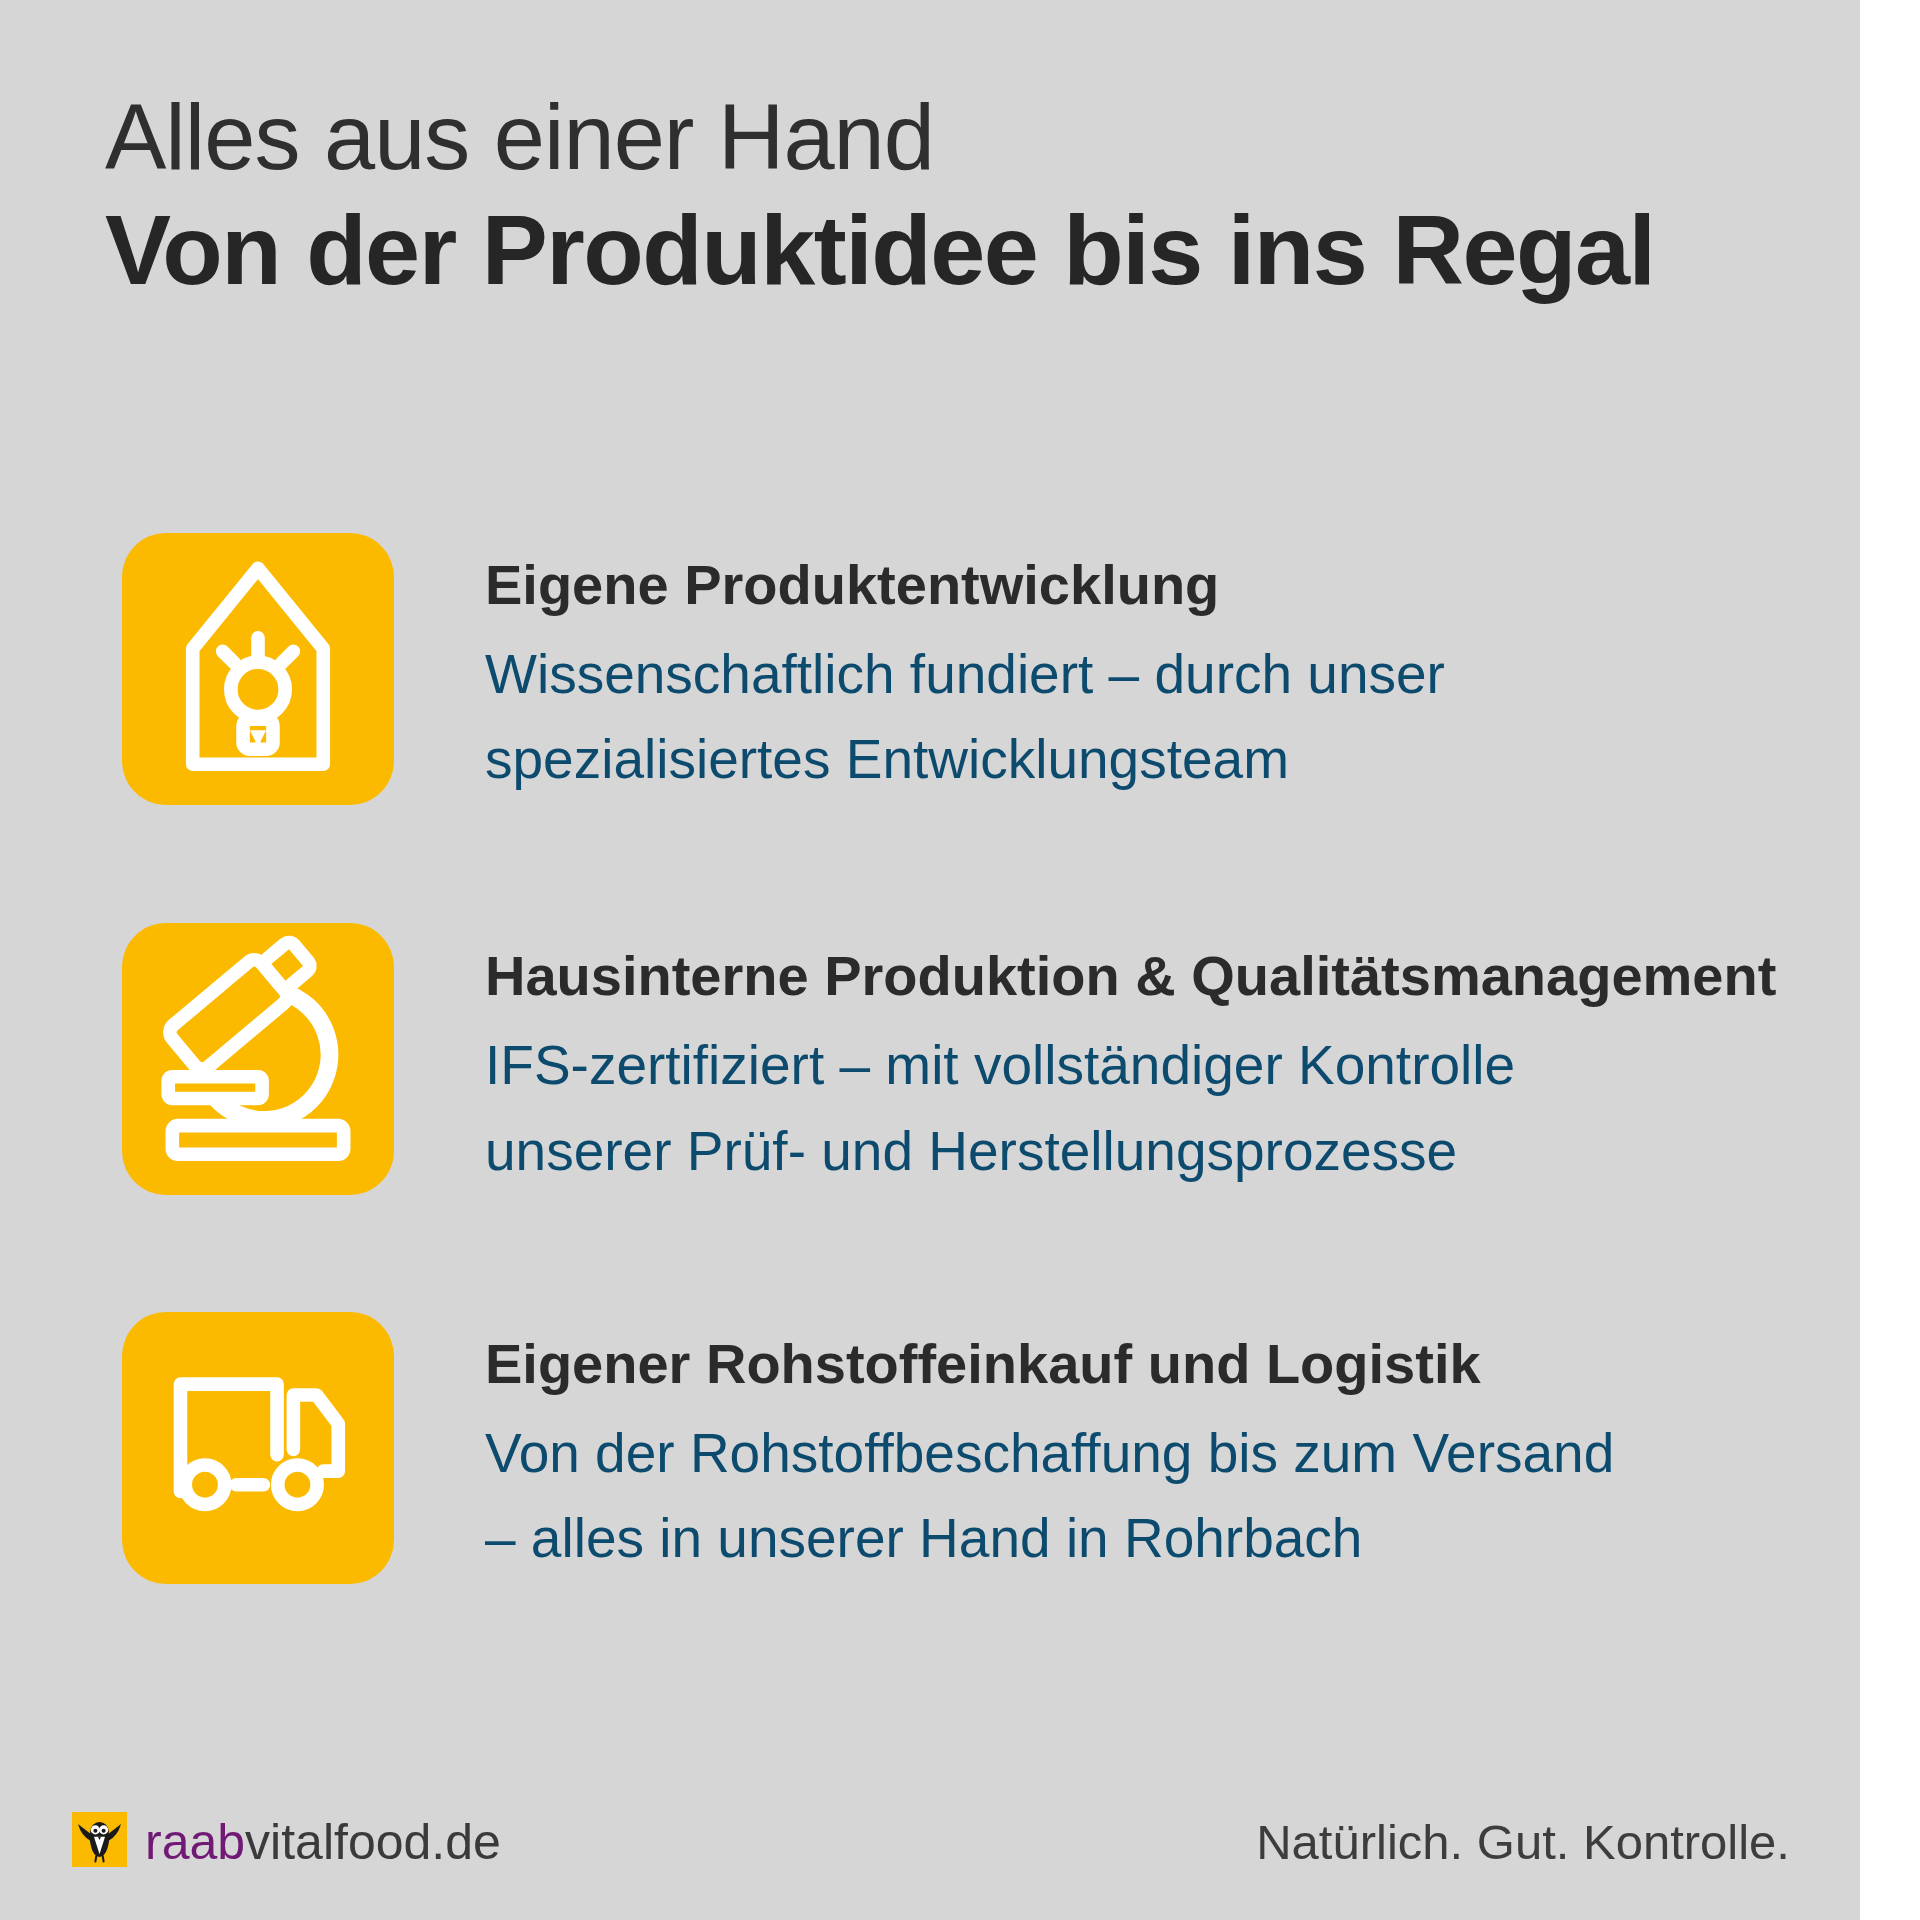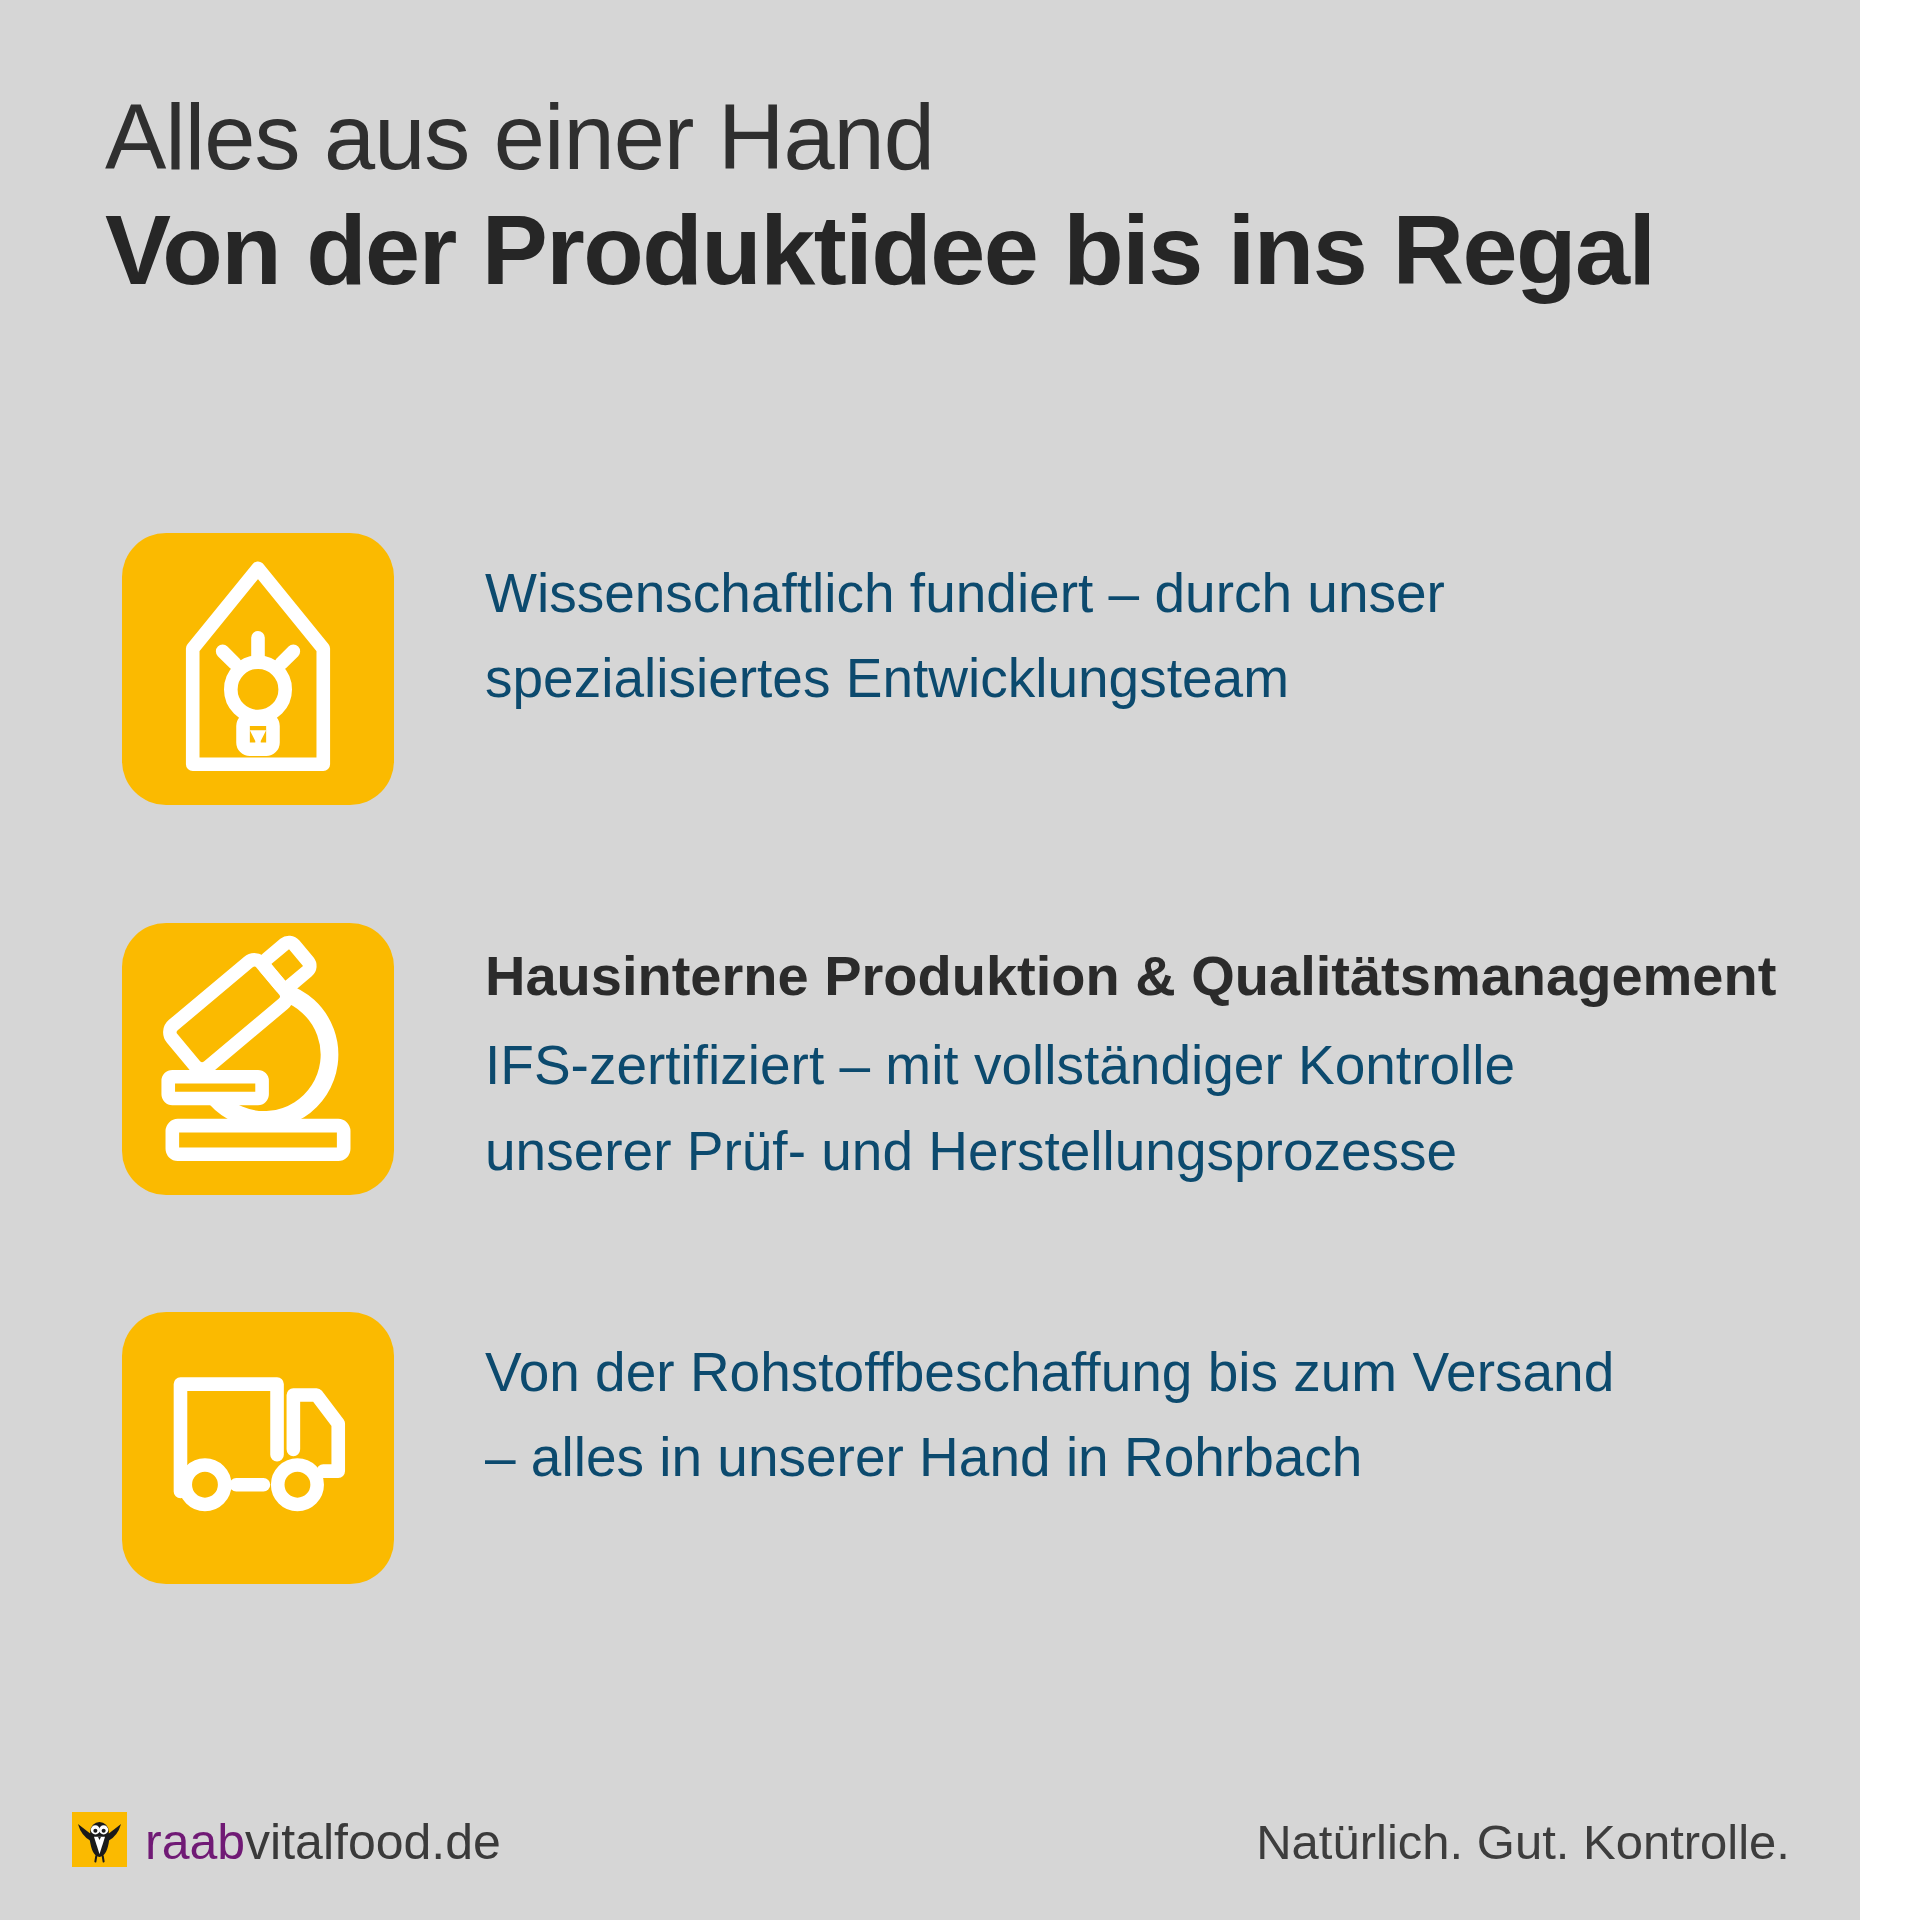--- a/index.html
+++ b/index.html
@@ -125,20 +125,21 @@
             <path d="M50 38.5 V45"></path>
             <path d="M37 43.5 L41.5 48"></path>
             <path d="M63 43.5 L58.5 48"></path>
             <rect x="44.5" y="68.5" width="11" height="11" rx="2.5"></rect>
           </g>
           <path d="M47 72.5 h6 l-2 4 v2.5 h-2 v-2.5 Z" fill="#ffffff"></path>
         </svg>
       </span>
     </div>
     <div class="section-text">
+      <h2 class="section-heading">Eigene Produktentwicklung</h2>
       <p class="section-body">Wissenschaftlich fundiert – durch unser
 spezialisiertes Entwicklungsteam</p>
     </div>
   </div>
 
   <div class="section s2">
     <div class="tile">
       <span>
         <svg viewBox="0 0 100 100" width="272" height="272" aria-hidden="true">
           <g fill="none" stroke="#ffffff" stroke-linecap="round" stroke-linejoin="round">
@@ -168,20 +169,21 @@
             <path d="M21.5 66 V26.5 H57 V52.5"></path>
             <path d="M63 50.5 V30.5 H71.5 L79.5 41 V58.5 H74"></path>
             <circle cx="30.5" cy="63.5" r="7.25"></circle>
             <circle cx="64.5" cy="63.5" r="7.25"></circle>
             <path d="M42 63.5 H52"></path>
           </g>
         </svg>
       </span>
     </div>
     <div class="section-text">
+      <h2 class="section-heading">Eigener Rohstoffeinkauf und Logistik</h2>
       <p class="section-body">Von der Rohstoffbeschaffung bis zum Versand
 – alles in unserer Hand in Rohrbach</p>
     </div>
   </div>
 
   <div class="footer">
     <div class="brand">
       <span class="brand-logo">
         <svg viewBox="0 0 60 60" width="55" height="55" aria-hidden="true">
           <rect width="60" height="60" fill="#fbba00"></rect>

